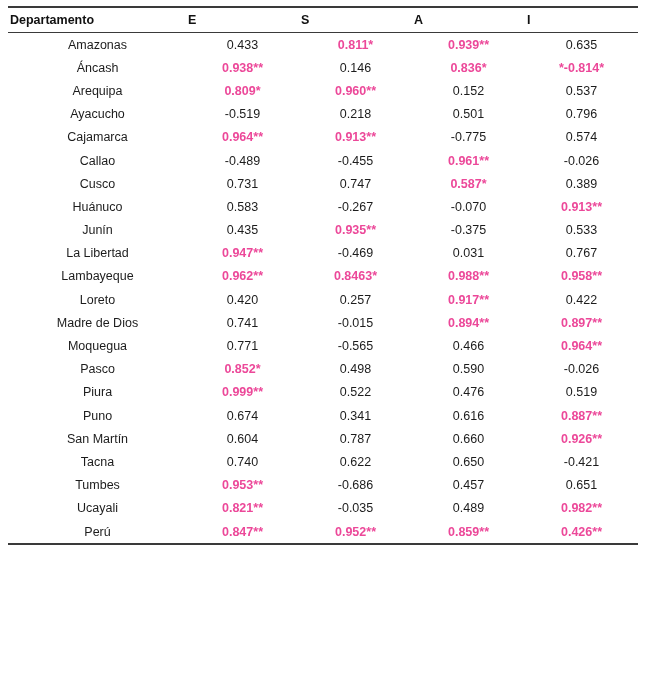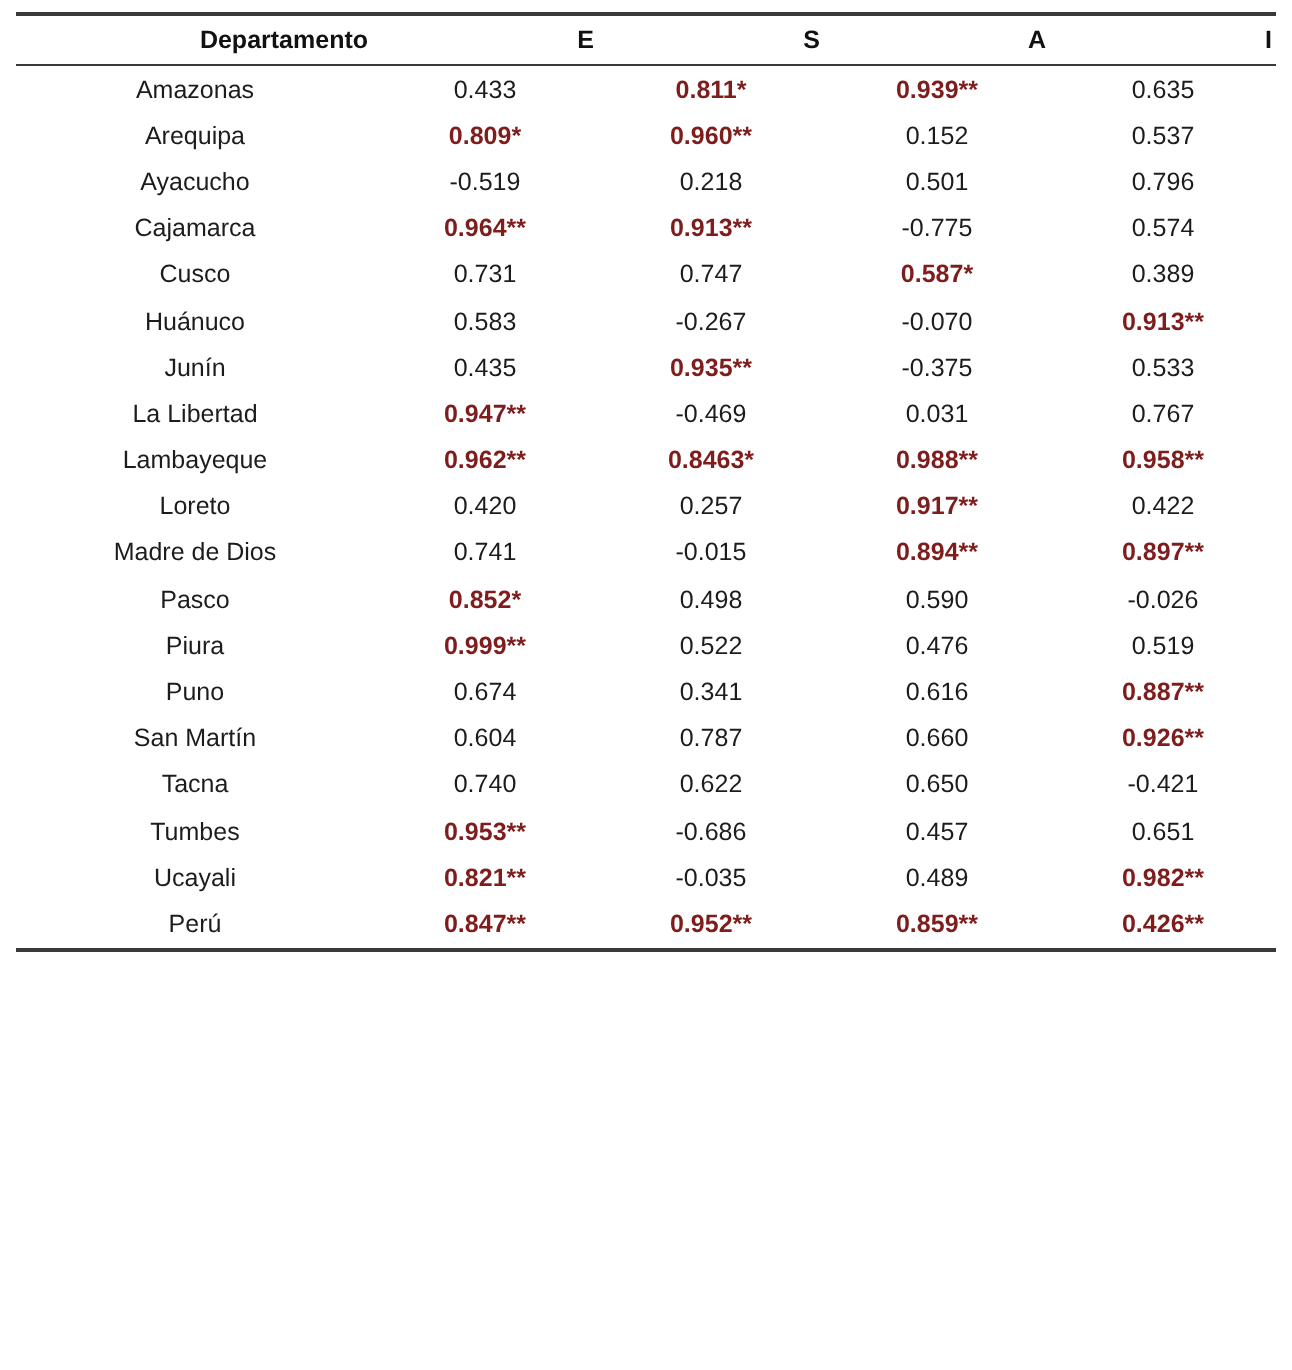--- a/index.html
+++ b/index.html
@@ -22,40 +22,40 @@
     table-layout: fixed;
     border-top: 2.5px solid #3a3a3a;
     border-bottom: 2.5px solid #3a3a3a;
     font-size: 12.5px;
   }
   col.c-dept { width: 178px; }
   col.c-num  { width: 113px; }
   thead th {
     border-bottom: 1.5px solid #3a3a3a;
     font-weight: bold;
-    text-align: right;
+    text-align: left;
     padding: 5px 2px 5px 2px;
     font-size: 12.5px;
     color: #111111;
   }
   tbody td {
     padding: 4.6px 2px 4.6px 2px;
     white-space: nowrap;
     overflow: hidden;
   }
   td.dept {
     text-align: center;
     padding-left: 3px;
   }
   td.val {
     text-align: center;
   }
   td.sig {
     font-weight: bold;
-    color: #7f1d1d;
+    color: #ec4899;
   }
 </style>
 </head>
 <body>
 
 <div class="table-wrap">
   <table>
     <colgroup>
       <col class="c-dept">
       <col class="c-num">
@@ -74,20 +74,27 @@
     </thead>
     <tbody>
         <tr>
           <td class="dept">Amazonas</td>
           <td class="val">0.433</td>
           <td class="val sig">0.811*</td>
           <td class="val sig">0.939**</td>
           <td class="val">0.635</td>
         </tr>
         <tr>
+          <td class="dept">Áncash</td>
+          <td class="val sig">0.938**</td>
+          <td class="val">0.146</td>
+          <td class="val sig">0.836*</td>
+          <td class="val sig">*-0.814*</td>
+        </tr>
+        <tr>
           <td class="dept">Arequipa</td>
           <td class="val sig">0.809*</td>
           <td class="val sig">0.960**</td>
           <td class="val">0.152</td>
           <td class="val">0.537</td>
         </tr>
         <tr>
           <td class="dept">Ayacucho</td>
           <td class="val">-0.519</td>
           <td class="val">0.218</td>
@@ -95,20 +102,27 @@
           <td class="val">0.796</td>
         </tr>
         <tr>
           <td class="dept">Cajamarca</td>
           <td class="val sig">0.964**</td>
           <td class="val sig">0.913**</td>
           <td class="val">-0.775</td>
           <td class="val">0.574</td>
         </tr>
         <tr>
+          <td class="dept">Callao</td>
+          <td class="val">-0.489</td>
+          <td class="val">-0.455</td>
+          <td class="val sig">0.961**</td>
+          <td class="val">-0.026</td>
+        </tr>
+        <tr>
           <td class="dept">Cusco</td>
           <td class="val">0.731</td>
           <td class="val">0.747</td>
           <td class="val sig">0.587*</td>
           <td class="val">0.389</td>
         </tr>
         <tr>
           <td class="dept">Huánuco</td>
           <td class="val">0.583</td>
           <td class="val">-0.267</td>
@@ -144,20 +158,27 @@
           <td class="val">0.422</td>
         </tr>
         <tr>
           <td class="dept">Madre de Dios</td>
           <td class="val">0.741</td>
           <td class="val">-0.015</td>
           <td class="val sig">0.894**</td>
           <td class="val sig">0.897**</td>
         </tr>
         <tr>
+          <td class="dept">Moquegua</td>
+          <td class="val">0.771</td>
+          <td class="val">-0.565</td>
+          <td class="val">0.466</td>
+          <td class="val sig">0.964**</td>
+        </tr>
+        <tr>
           <td class="dept">Pasco</td>
           <td class="val sig">0.852*</td>
           <td class="val">0.498</td>
           <td class="val">0.590</td>
           <td class="val">-0.026</td>
         </tr>
         <tr>
           <td class="dept">Piura</td>
           <td class="val sig">0.999**</td>
           <td class="val">0.522</td>

